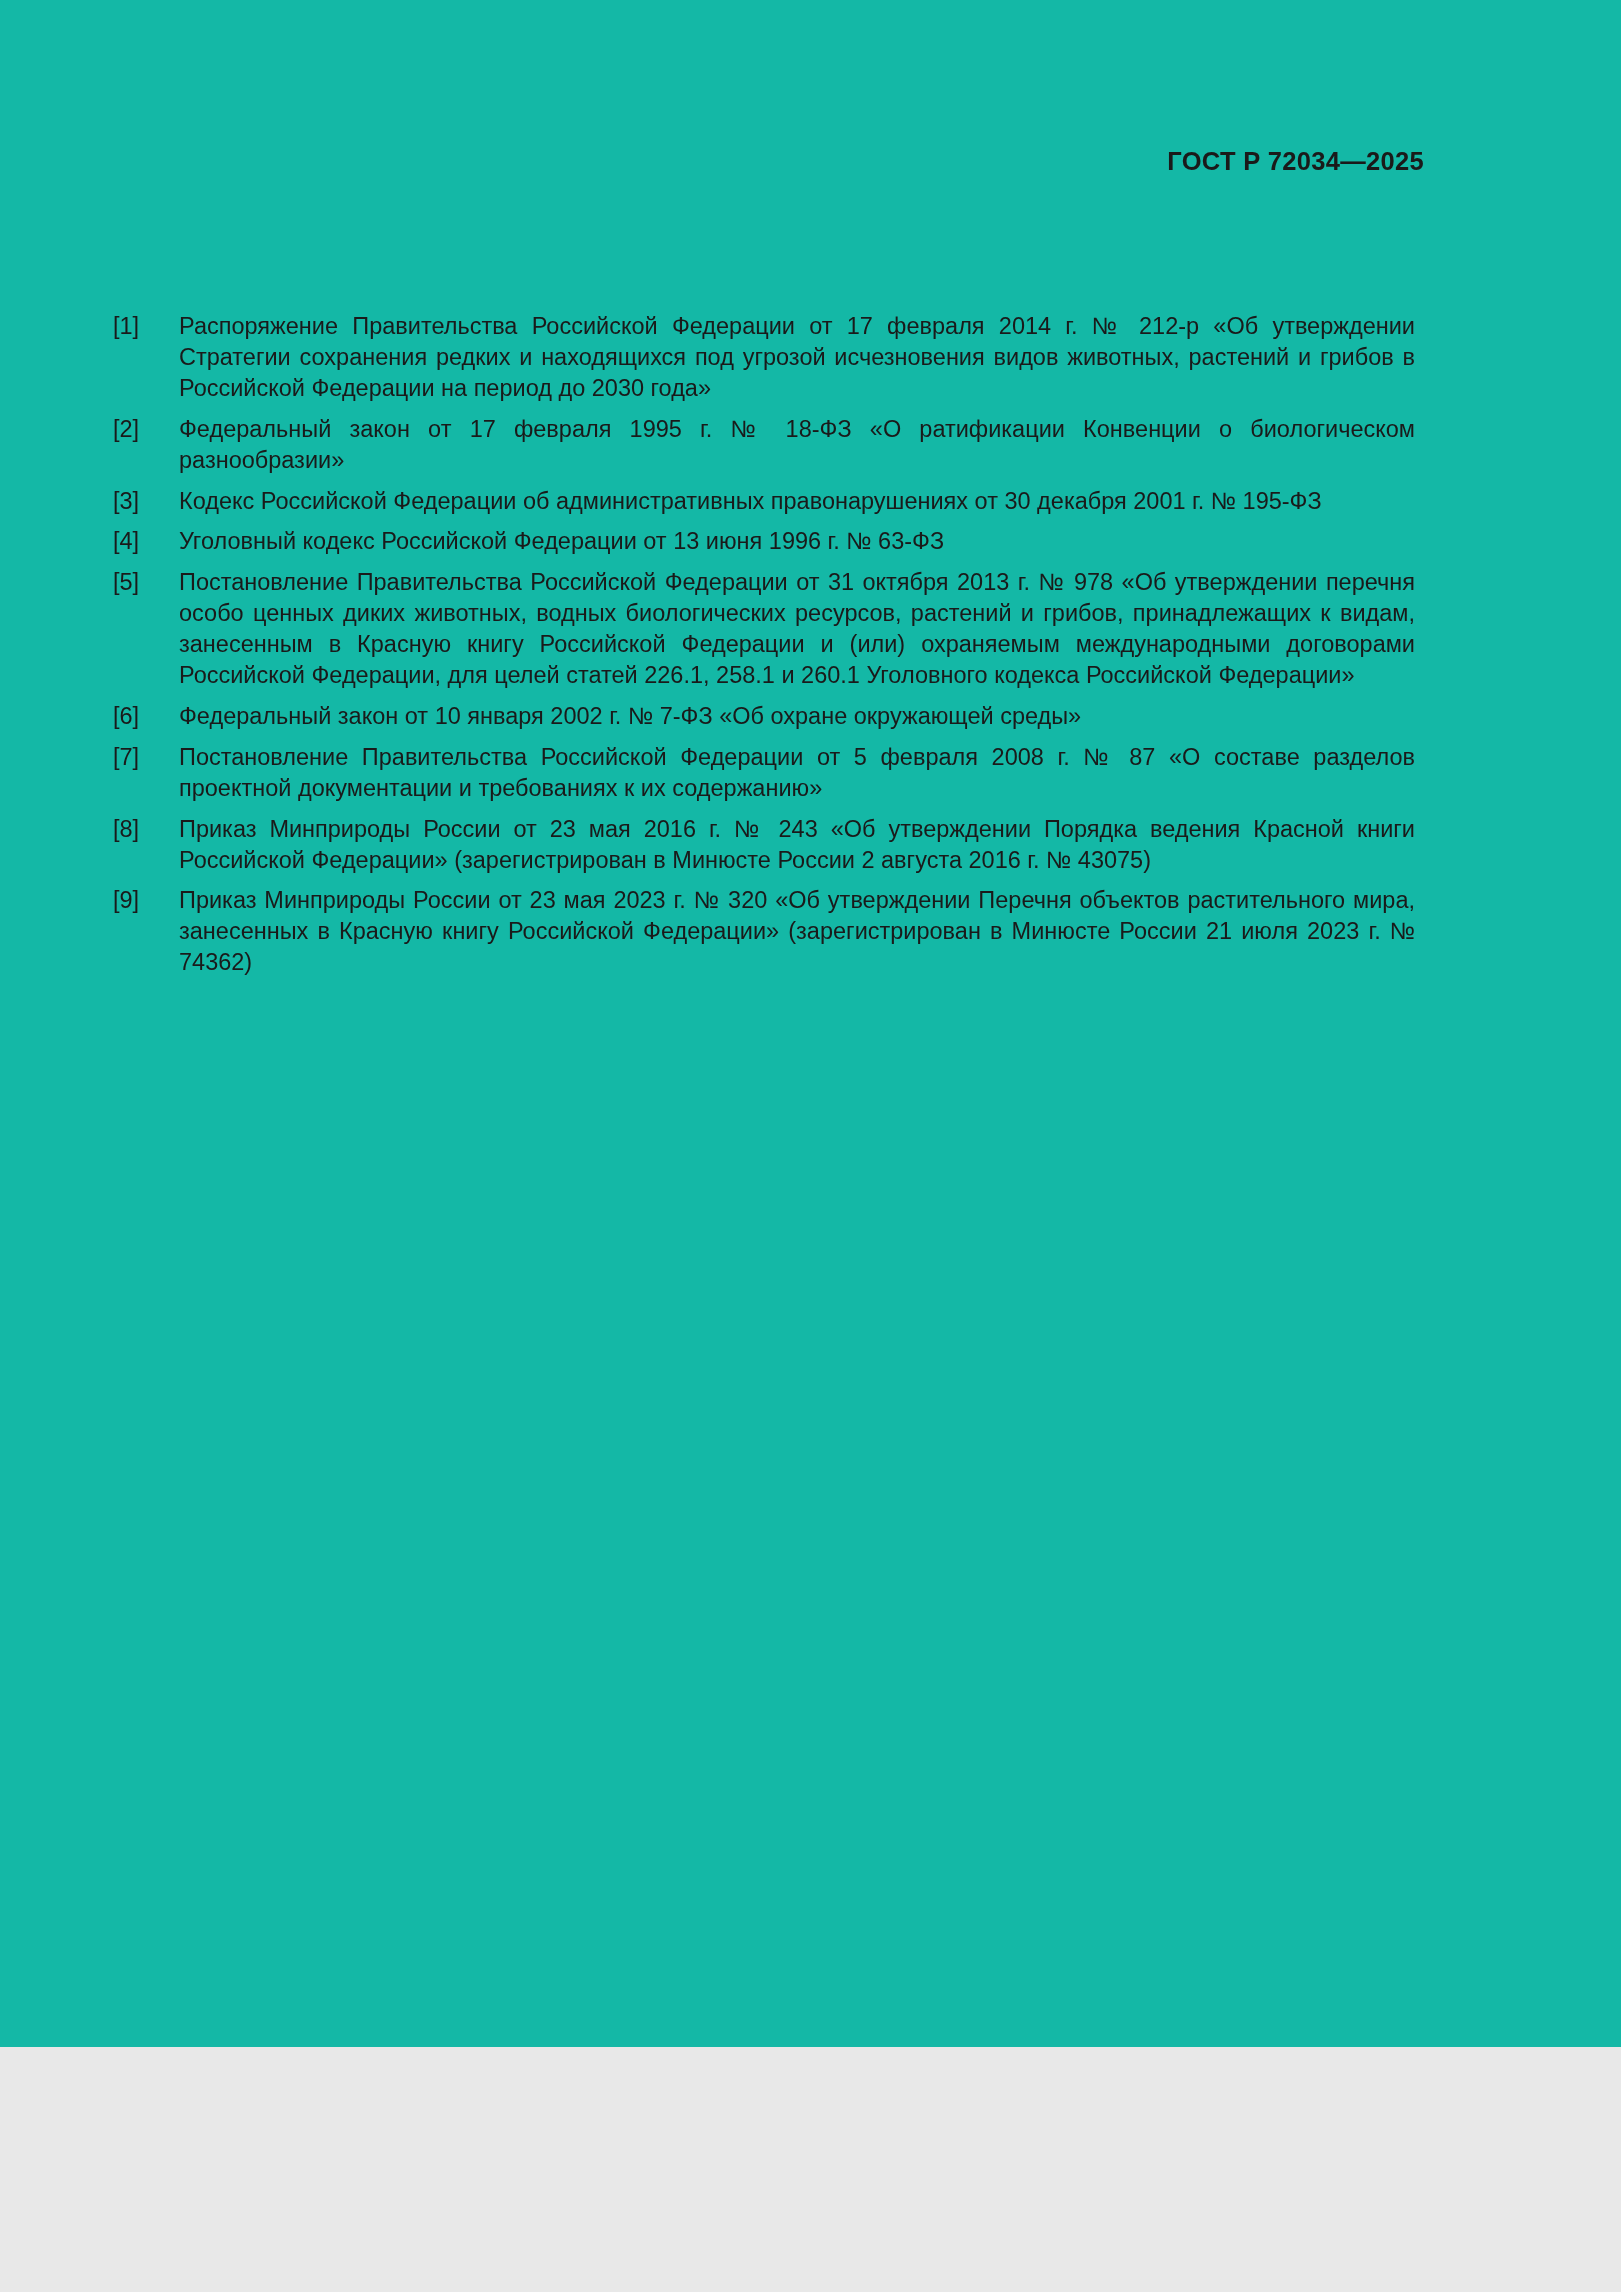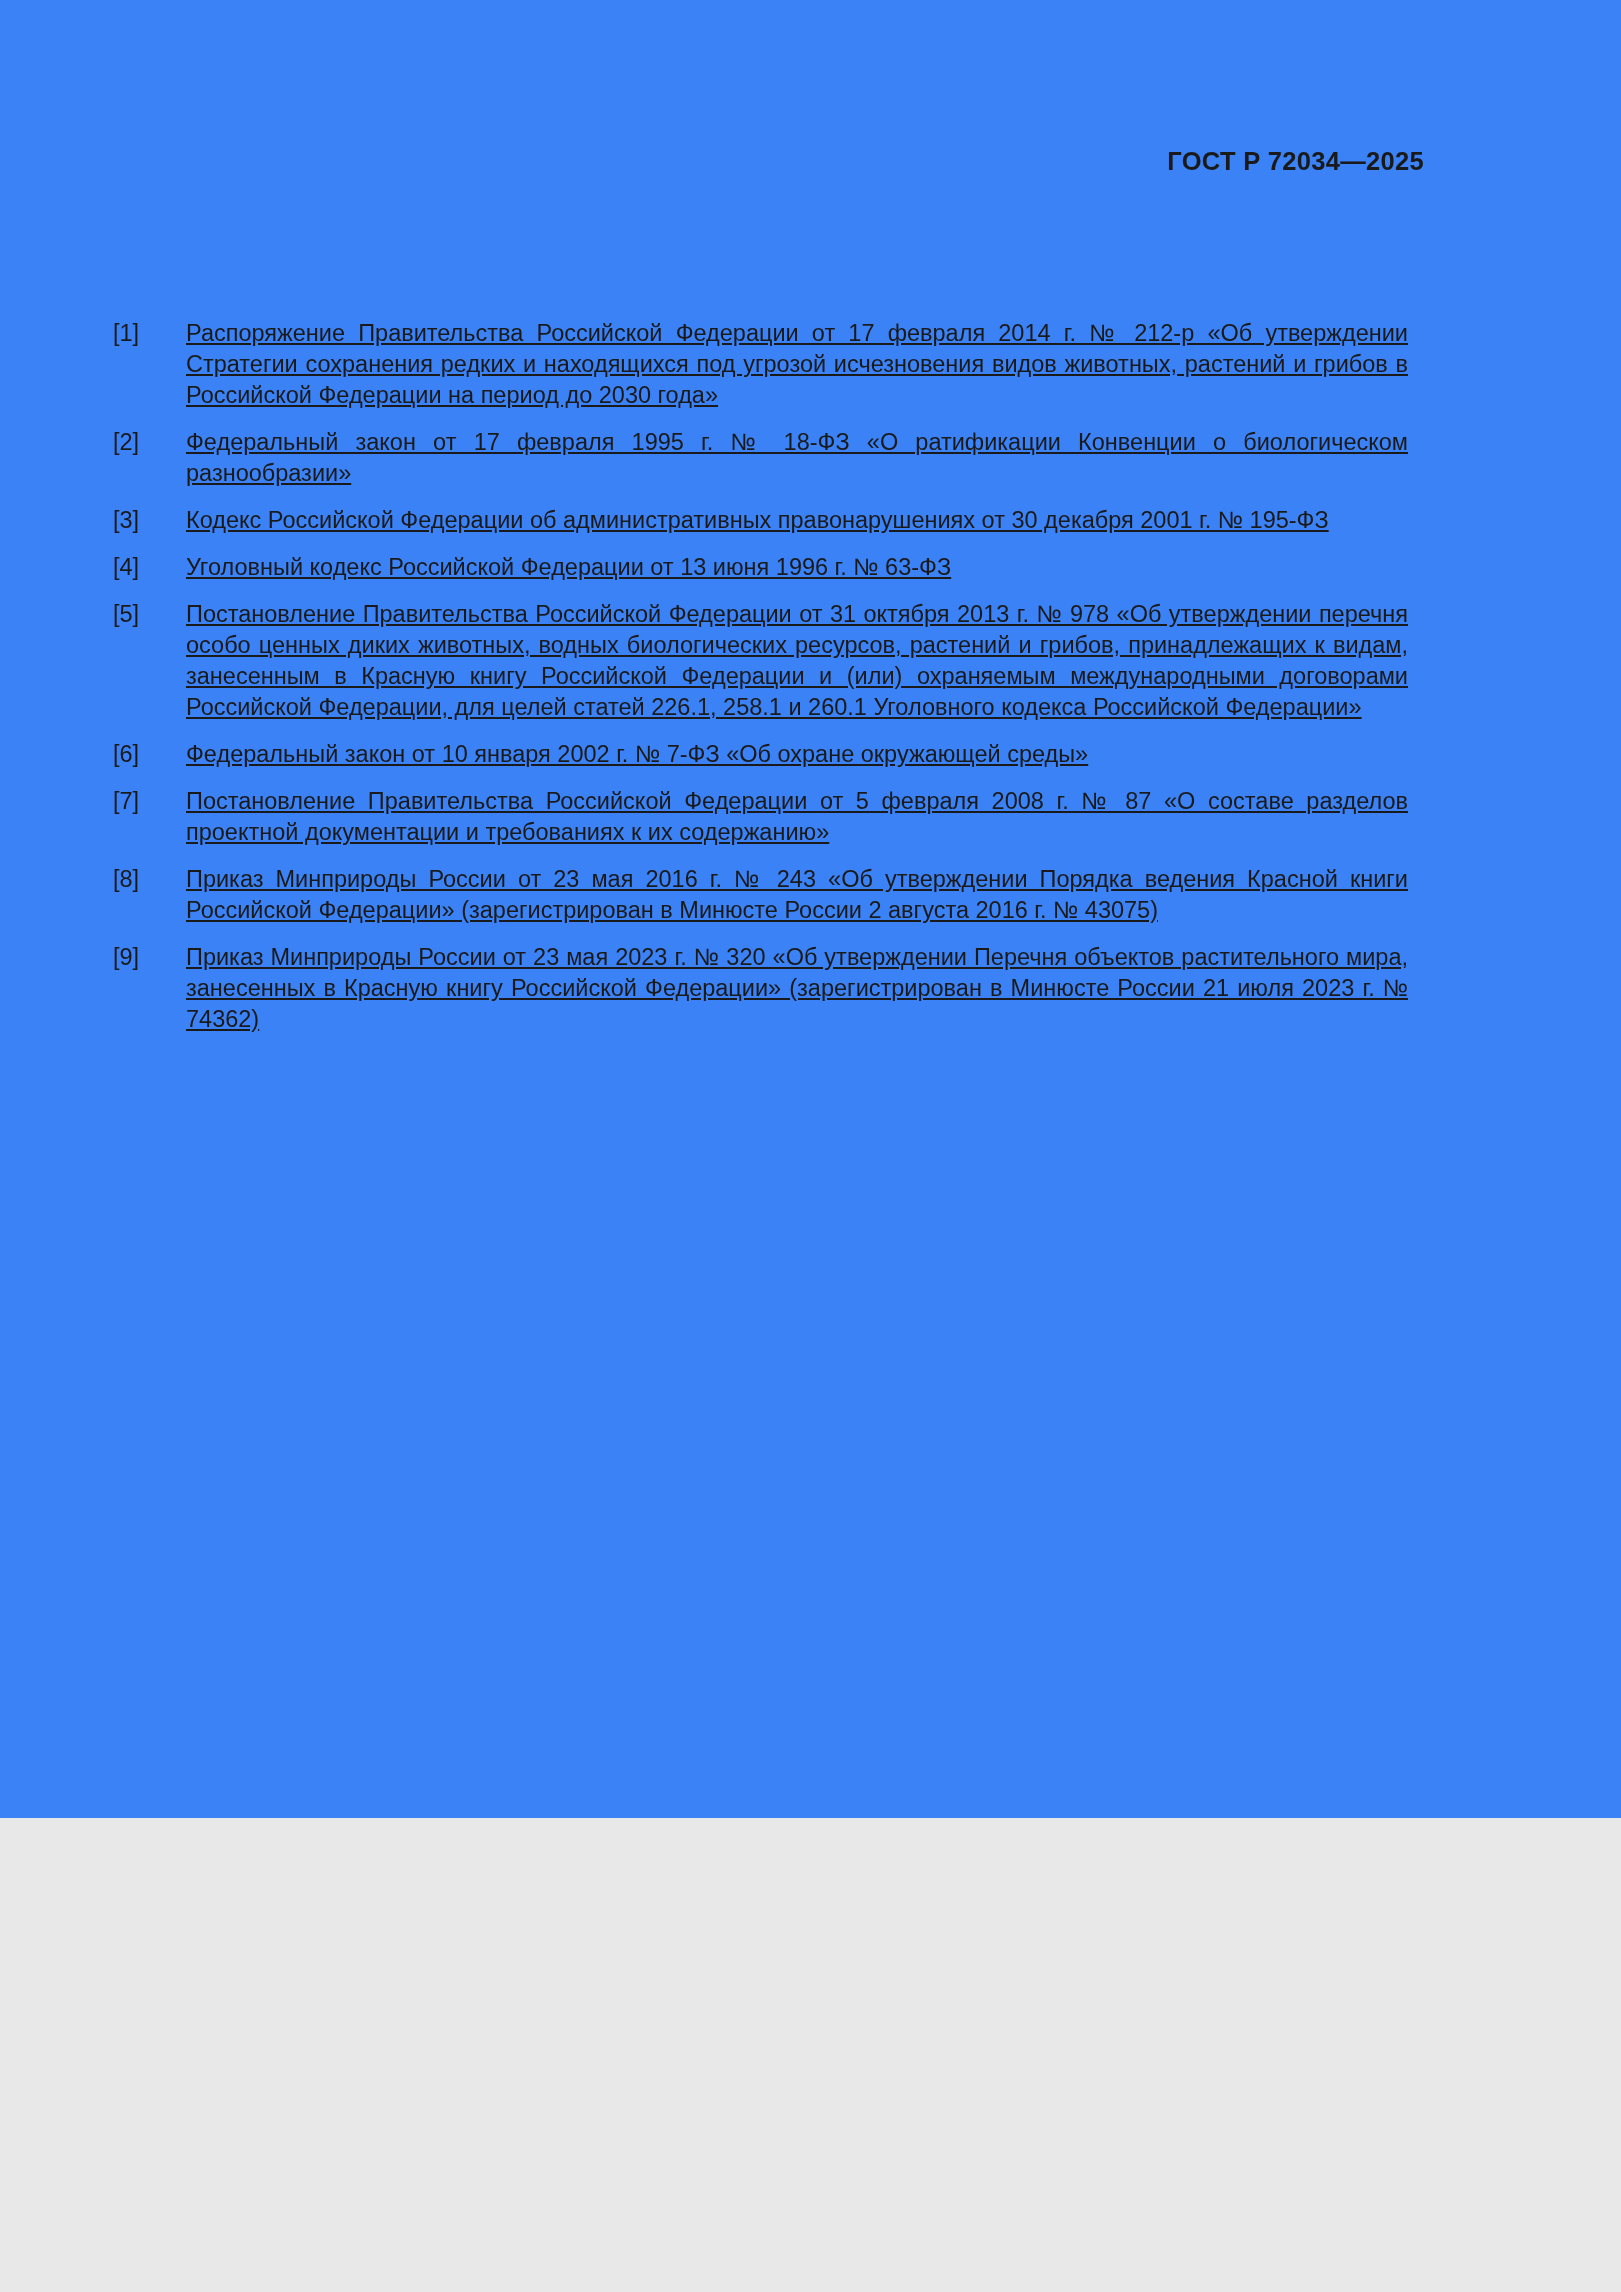--- a/index.html
+++ b/index.html
@@ -3,23 +3,23 @@
 <meta charset="utf-8">
 <style>
   html, body {
     margin: 0;
     padding: 0;
     background: #e8e8e8;
   }
   .page {
     position: relative;
     width: 1621px;
-    height: 1818px;
+    height: 2047px;
     margin: 0 auto;
-    background: #3b82f6;
+    background: #14b8a6;
     font-family: "Liberation Sans", sans-serif;
     color: #1a1a1a;
     overflow: hidden;
   }
   .doc-header {
     position: absolute;
     top: 147px;
     left: 113px;
     width: 1311px;
     text-align: right;
@@ -53,22 +53,21 @@
     text-align: justify;
   }
   .entry:last-child { margin-bottom: 0; }
   .entry-label {
     position: absolute;
     left: 0;
     top: 0;
     text-align: left;
   }
   .entry-text {
-    margin: 16px;
-    text-decoration: underline;
+    margin: 9px;
   }
   .page-number {
     position: absolute;
     top: 2068px;
     left: 113px;
     width: 1311px;
     text-align: right;
     font-size: 23.5px;
     line-height: 29px;
   }

